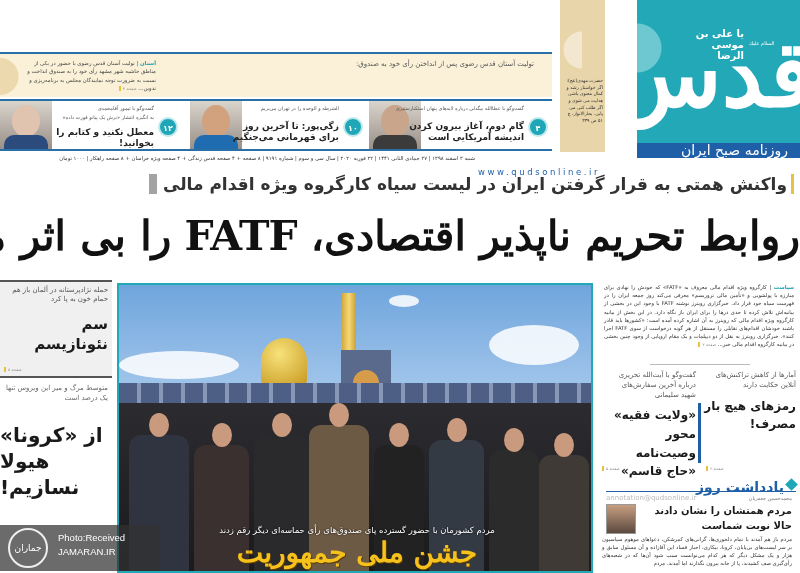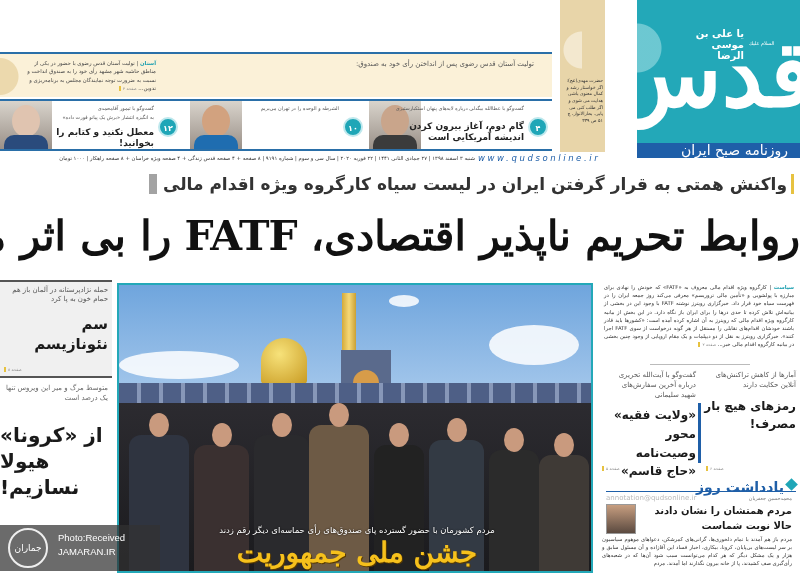--- a/index.html
+++ b/index.html
@@ -34,21 +34,21 @@
   .teaser .photo { position: absolute; left: 0; bottom: 0; width: 52px; height: 48px; background: linear-gradient(#d9d4cc, #9a9088); }
   .teaser .photo .face { position: absolute; left: 12px; top: 4px; width: 28px; height: 32px; border-radius: 50%; background: #c9a58b; }
   .teaser .photo .body { position: absolute; left: 4px; bottom: 0; width: 44px; height: 14px; background: #3b3b3b; border-radius: 10px 10px 0 0; }
   .teaser .num { position: absolute; right: 4px; top: 16px; width: 20px; height: 20px; border-radius: 50%; background: #1fa6b7; color: #fff; font-size: 8px; text-align: center; line-height: 20px; font-weight: bold; border: 2px solid #bfe8ed; }
   .teaser .kick { position: absolute; right: 28px; top: 4px; font-size: 5px; color: #555; white-space: nowrap; }
   .teaser .sub { position: absolute; right: 28px; top: 13px; font-size: 5px; color: #555; white-space: nowrap; }
   .teaser .ttl { position: absolute; right: 28px; top: 20px; font-size: 9px; font-weight: bold; color: #222; line-height: 1.25; text-align: right; width: 115px; }
 
   
   .infostrip { left: 0; top: 153px; width: 475px; height: 10px; font-size: 5.3px; color: #333; white-space: nowrap; line-height: 10px; overflow: hidden; }
-  .website { left: 478px; top: 152px; width: 128px; height: 12px; font-size: 8.5px; color: #1f5fa8; letter-spacing: 2.6px; direction: ltr; text-align: left; line-height: 12px; font-style: italic; }
+  .website { left: 478px; top: 166px; width: 128px; height: 12px; font-size: 8.5px; color: #1f5fa8; letter-spacing: 2.6px; direction: ltr; text-align: left; line-height: 12px; }
 
   
   .surtitle { right: 6px; top: 174px; font-size: 17px; font-weight: bold; color: #333; white-space: nowrap; padding-right: 4px; border-right: 3px solid #e7c240; padding-left: 6px; border-left: 8px solid #a3a3a3; }
 
   
   .headline { left: 0; top: 212px; width: 800px; text-align: center; font-size: 41px; font-weight: bold; color: #111; letter-spacing: -1px; white-space: nowrap; font-family: "DejaVu Serif", serif; }
 
   
   .photo-main { left: 117px; top: 283px; width: 476px; height: 290px; border: 2px solid #23a8b8; overflow: hidden; background: #7eb2df; }
   .sky { position: absolute; inset: 0; background: linear-gradient(#6fa5dd 0%, #a7c9ec 40%, #dbe7f3 52%, #8aa2b9 60%, #3d4450 100%); }
@@ -143,20 +143,21 @@
     <div class="kick">گفت‌وگو با عطاالله بیگدلی درباره لایه‌های پنهان استکبارستیزی</div>
     <div class="ttl">گام دوم، آغاز بیرون کردن اندیشه آمریکایی است</div>
   </div>
   <div class="teaser" style="right:185px; width:185px;">
     <div class="photo" style="left:8px;">
         <div class="face" style="background:#d2a27f;"></div>
         <div class="body" style="background:#1f6db0;"></div>
       </div>
     <div class="num">۱۰</div>
     <div class="kick">الشرطه و الوحده را در تهران می‌بریم</div>
+    <div class="ttl">زگی‌پور: تا آخرین روز برای قهرمانی می‌جنگیم</div>
   </div>
   <div class="teaser" style="right:370px; width:182px;">
     <div class="photo" style="left:0;">
         <div class="face" style="background:#e0c4b0;"></div>
         <div class="body" style="background:#2a4b7c;"></div>
       </div>
     <div class="num">۱۲</div>
     <div class="kick">گفت‌وگو با تیمور آقامحمدی</div>
     <div class="sub">به انگیزه انتشار «برش یک پیانو قورت داده»</div>
     <div class="ttl" style="top:26px;">معطل نکنید و کتابم را بخوانید!</div>

